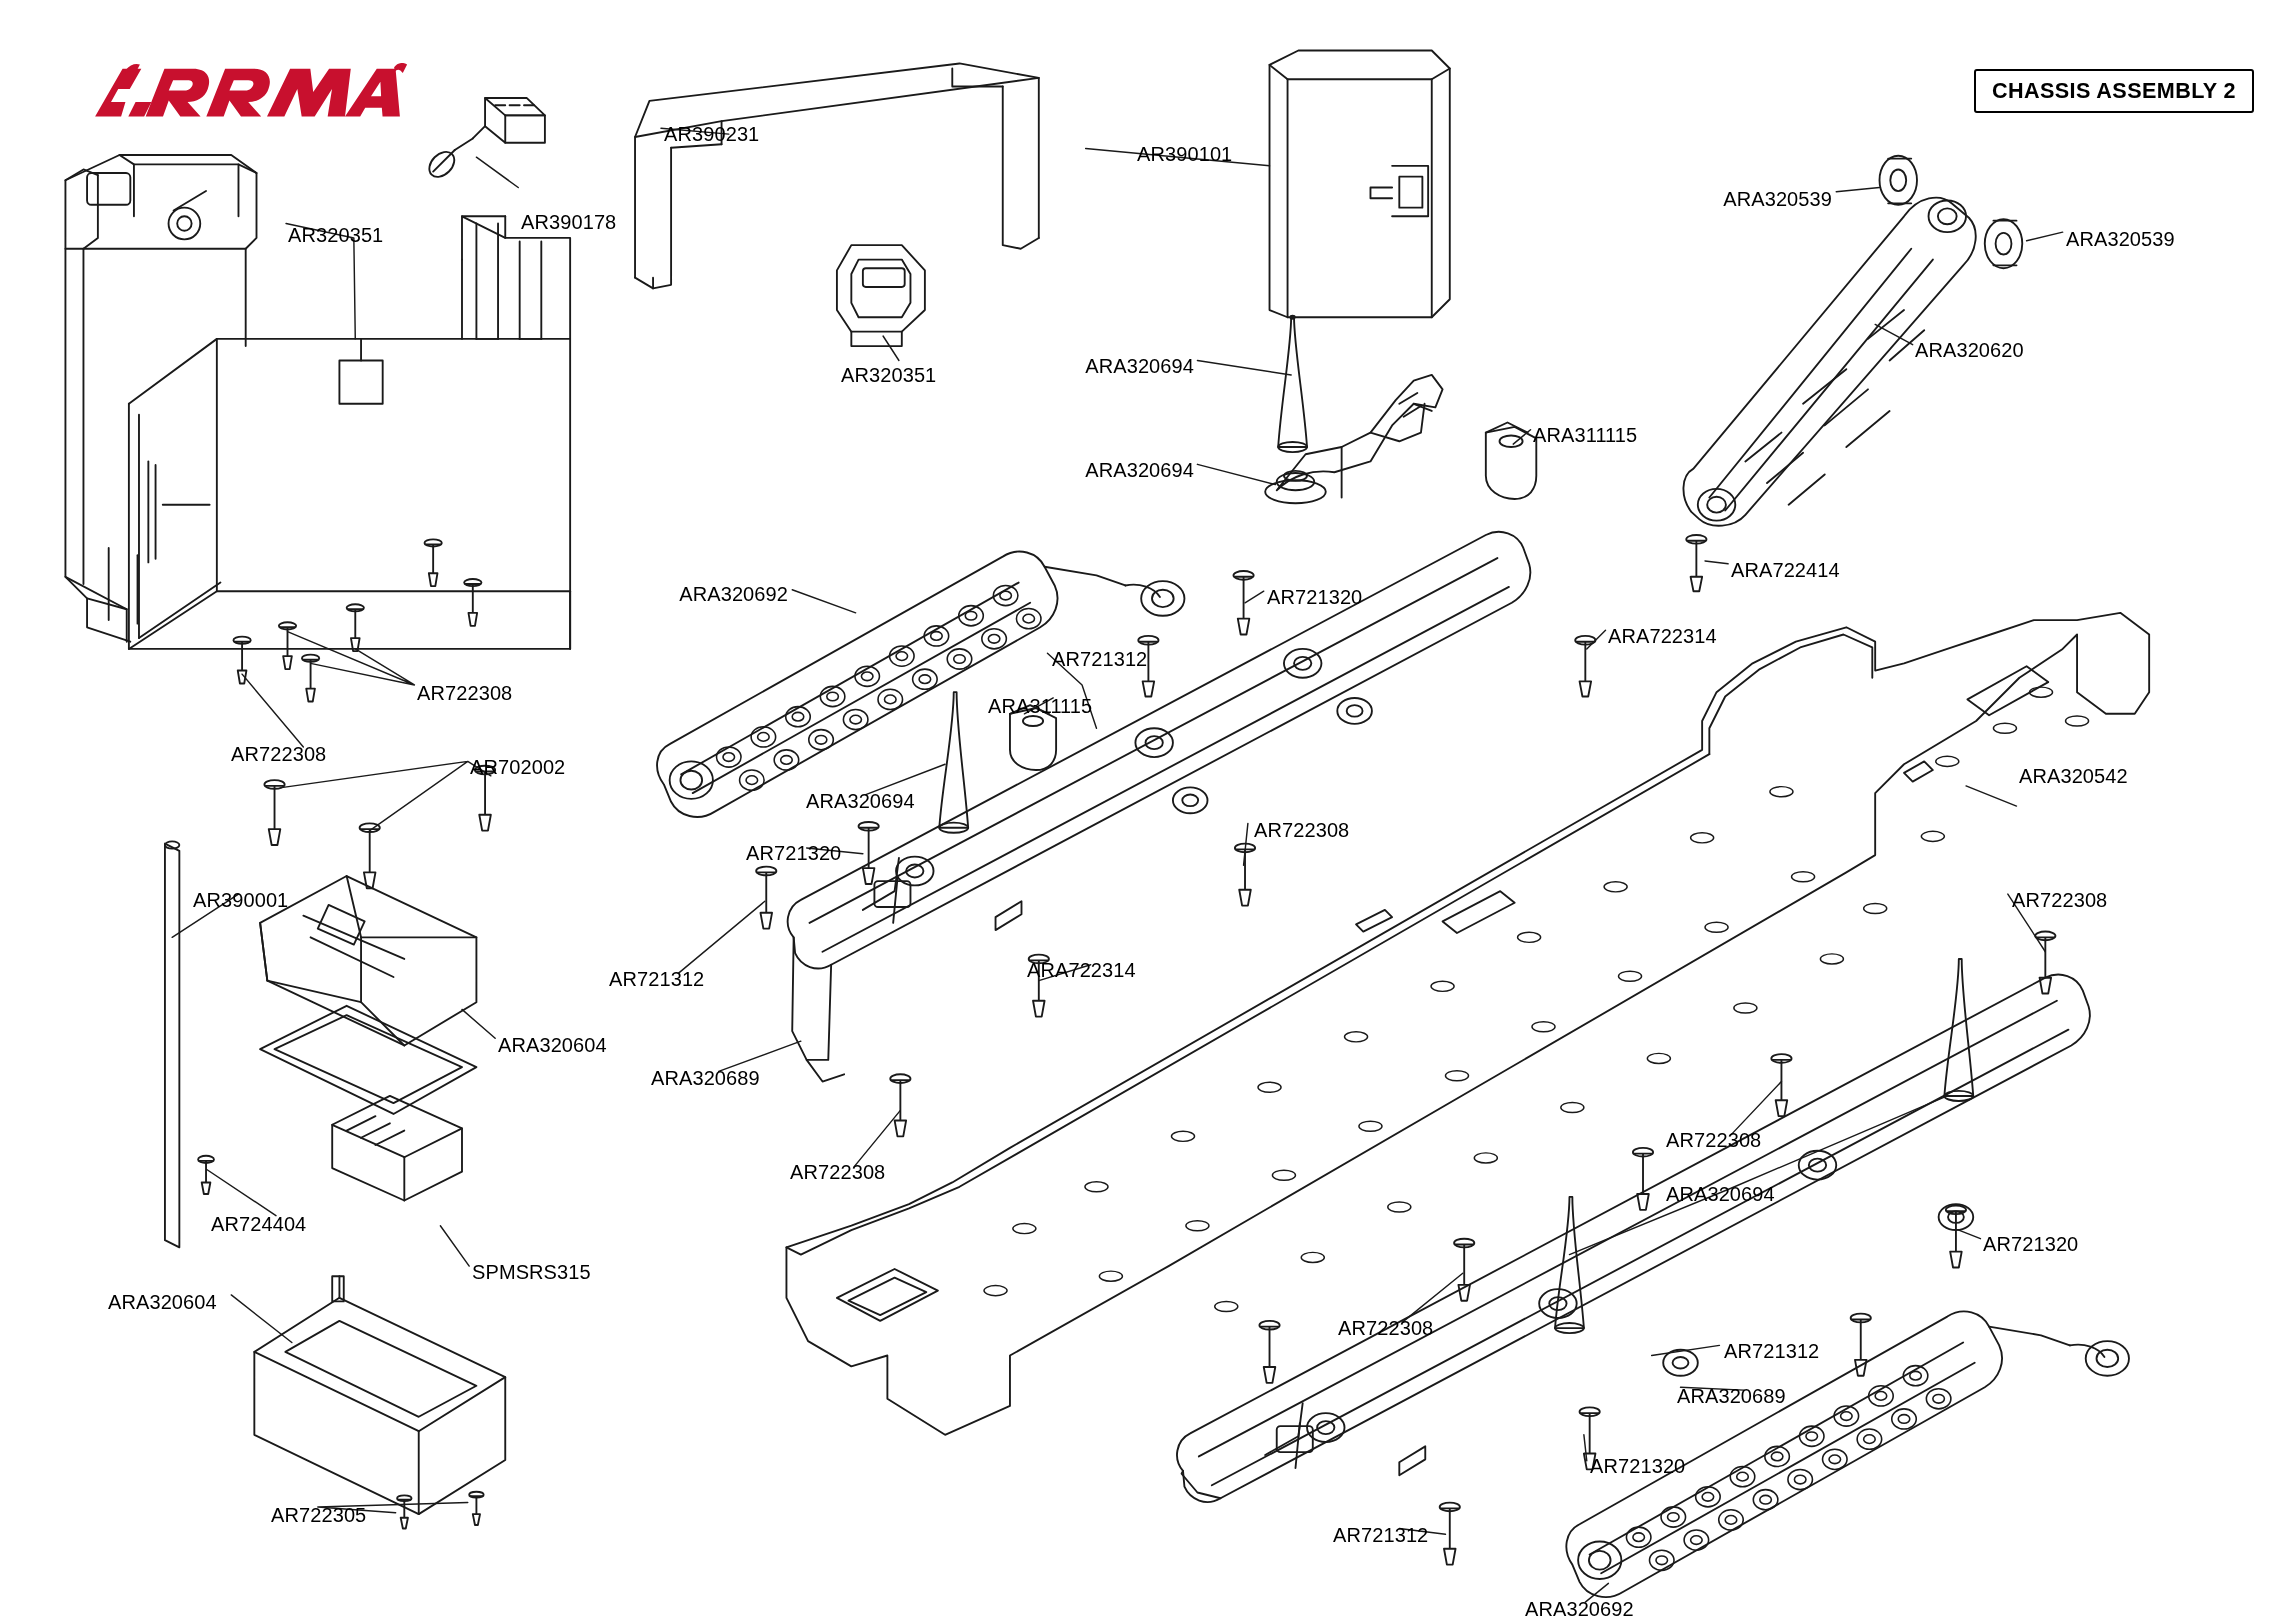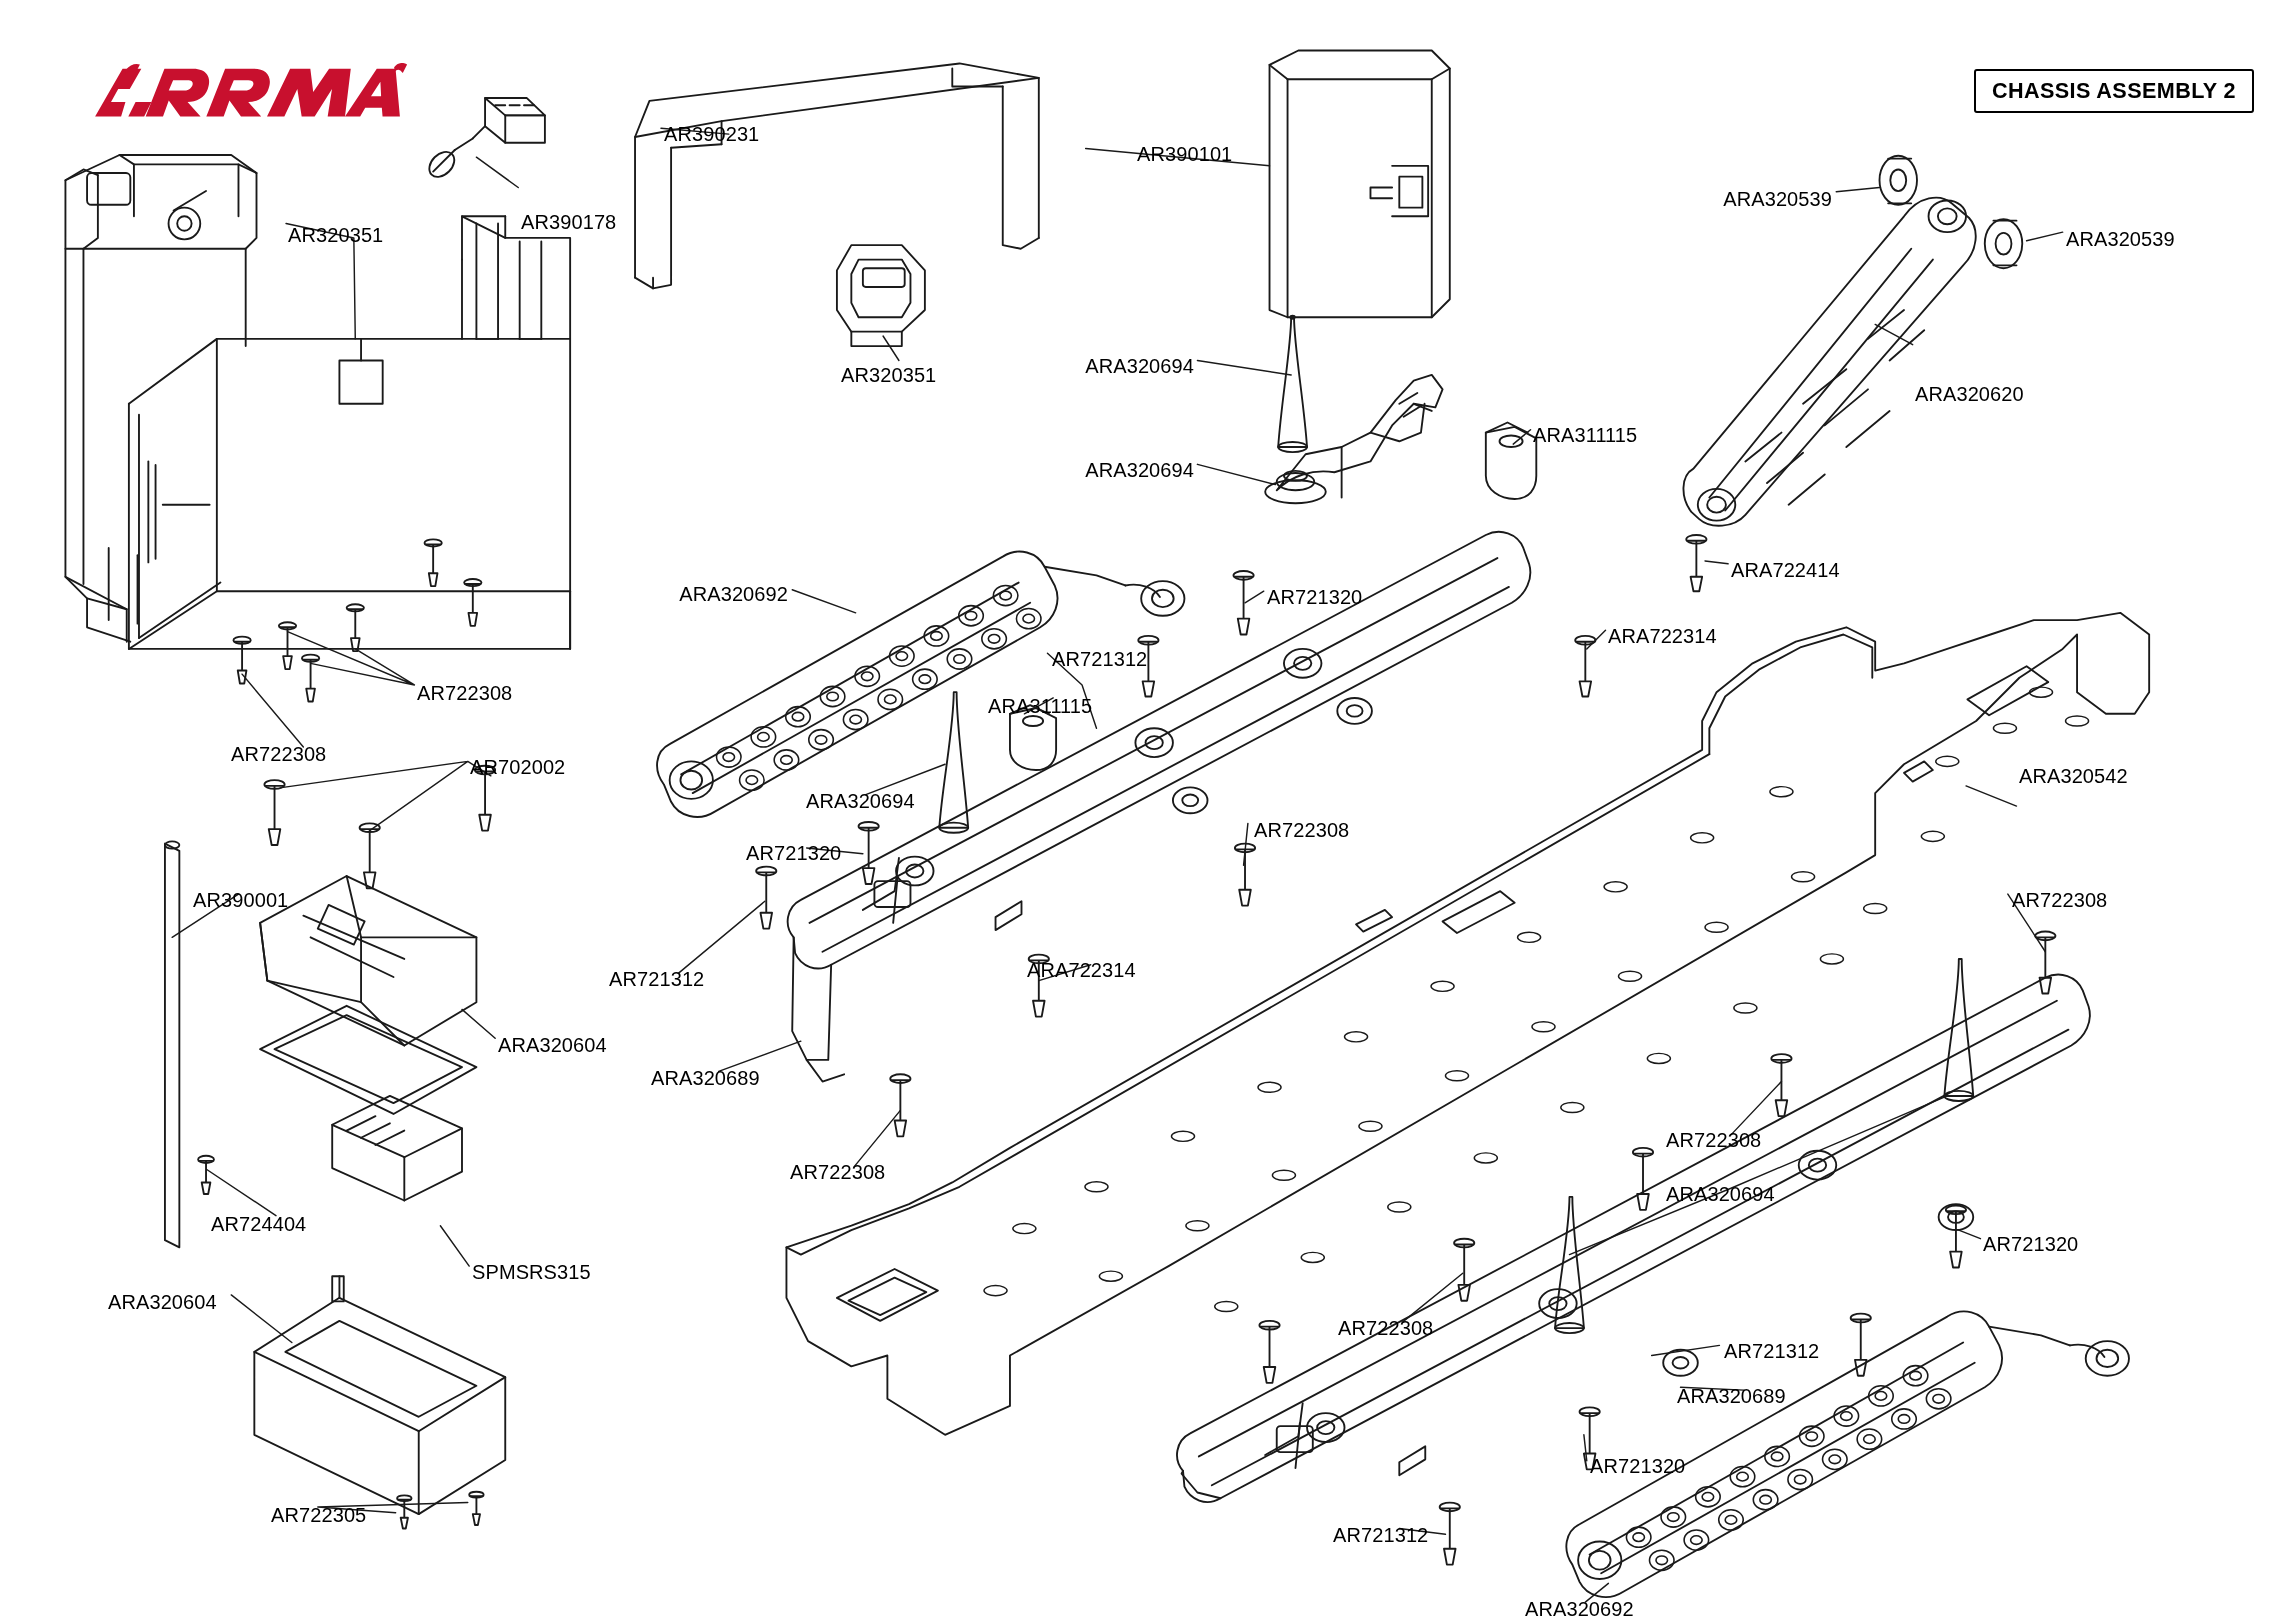--- a/index.html
+++ b/index.html
@@ -614,21 +614,21 @@
       <div class="lbl" style="left: 521px; top: 185px; margin-top: 26px;">AR390178</div>
       <div class="lbl" style="left: 288px; top: 224px;">AR320351</div>
       <div class="lbl" style="left: 664px; top: 123px;">AR390231</div>
       <div class="lbl" style="left: 841px; top: 364px;">AR320351</div>
       <div class="lbl" style="left: 1089px; top: 143px; margin-left: 48px;">AR390101</div>
       <div class="lbl r" style="left: 1194px; top: 355px;">ARA320694</div>
       <div class="lbl r" style="left: 1194px; top: 459px;">ARA320694</div>
       <div class="lbl" style="left: 1533px; top: 424px;">ARA311115</div>
       <div class="lbl r" style="left: 1832px; top: 188px;">ARA320539</div>
       <div class="lbl" style="left: 2066px; top: 228px;">ARA320539</div>
-      <div class="lbl" style="left: 1915px; top: 339px; margin-top: 44px;">ARA320620</div>
+      <div class="lbl" style="left: 1915px; top: 339px;">ARA320620</div>
       <div class="lbl" style="left: 1731px; top: 559px;">ARA722414</div>
       <div class="lbl" style="left: 1608px; top: 625px;">ARA722314</div>
       <div class="lbl" style="left: 417px; top: 682px;">AR722308</div>
       <div class="lbl" style="left: 231px; top: 743px;">AR722308</div>
       <div class="lbl" style="left: 470px; top: 756px;">AR702002</div>
       <div class="lbl" style="left: 193px; top: 889px;">AR390001</div>
       <div class="lbl" style="left: 498px; top: 1034px;">ARA320604</div>
       <div class="lbl" style="left: 211px; top: 1213px;">AR724404</div>
       <div class="lbl" style="left: 472px; top: 1261px;">SPMSRS315</div>
       <div class="lbl" style="left: 108px; top: 1291px;">ARA320604</div>

